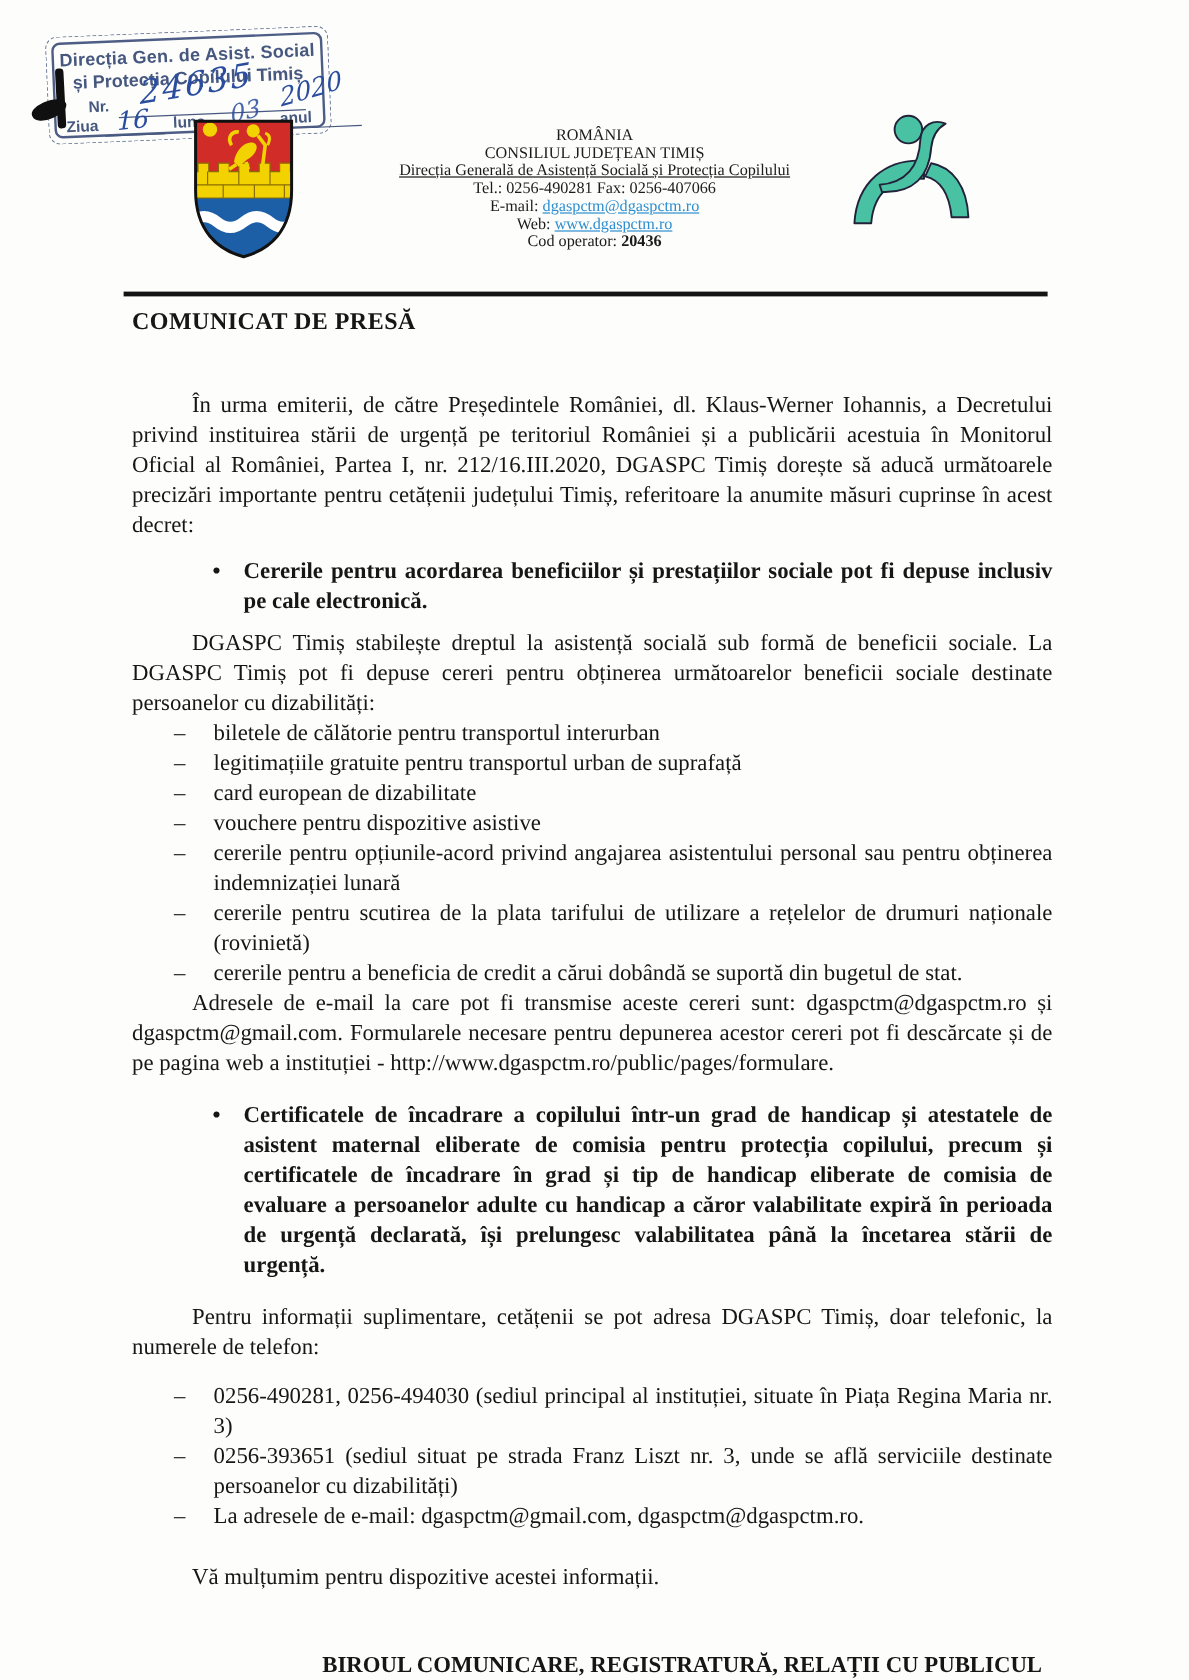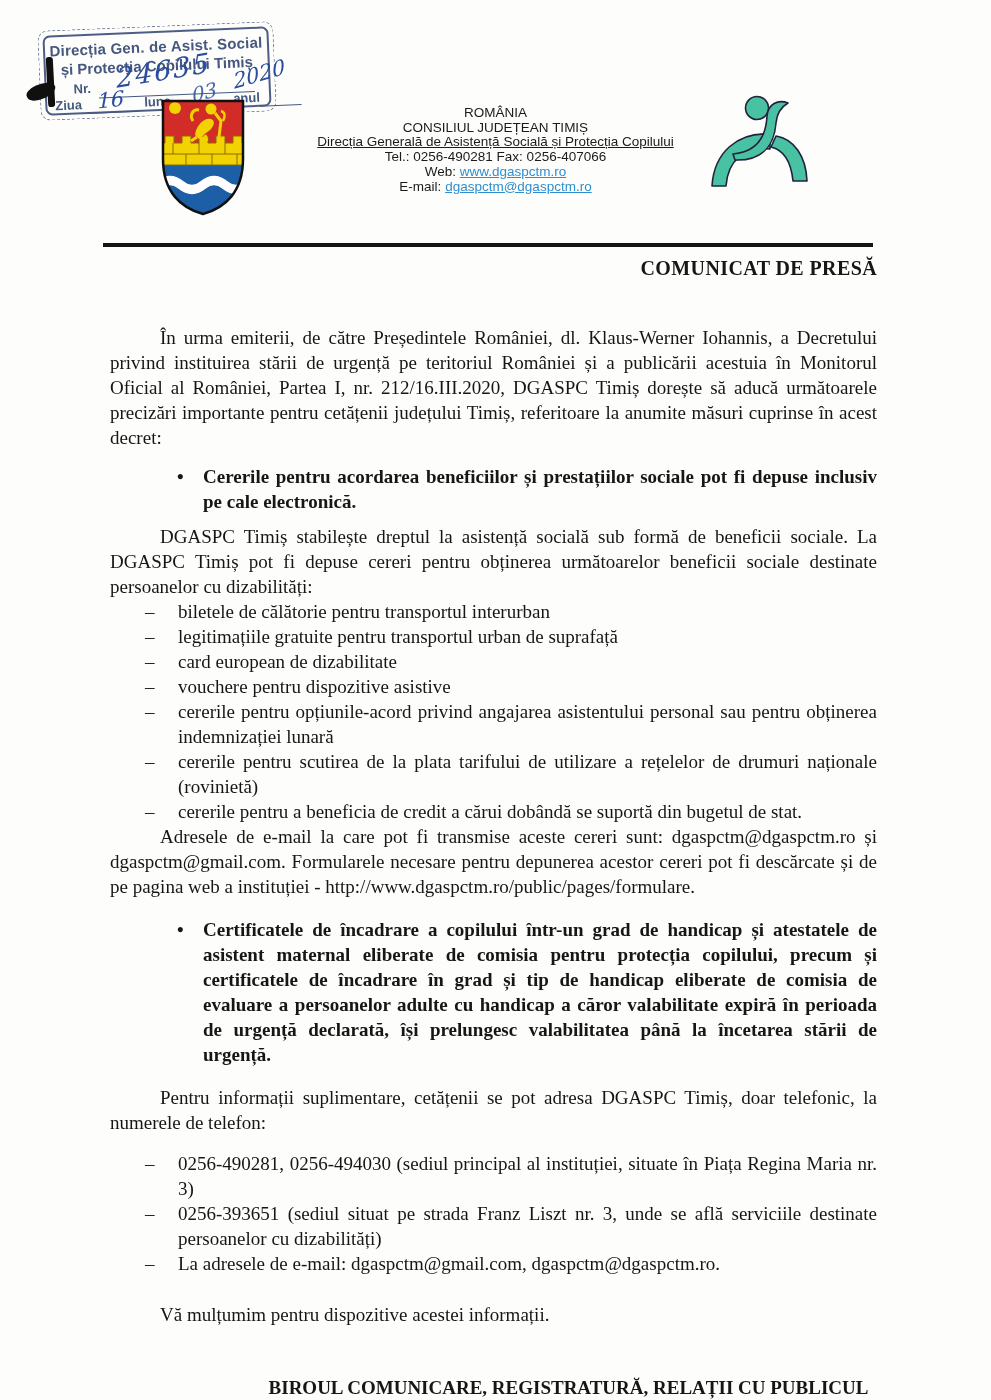--- a/index.html
+++ b/index.html
@@ -53,36 +53,36 @@
   .a2 { left:47px; top:57px; width:7px;  height:50px; transform:rotate(-3deg); border-radius:3px; }
 
   
   .coa  { position:absolute; left:159px; top:97px; width:88px; height:120px; }
   .logo { position:absolute; left:706px; top:94px; width:118px; height:96px; }
 
   
   .org {
     position:absolute; left:0; right:0; top:106px;
     text-align:center;
-    font-family:Liberation Sans, sans-serif;
+    font-family:Liberation Serif, serif;
     font-size:13.5px; line-height:14.7px; color:#1b1b1b;
   }
   .org .underl { text-decoration:underline; }
   .org a, .org .link { color:#2e8fd0; text-decoration:underline; }
   .org b { font-weight:bold; }
 
   .rule { position:absolute; left:103px; top:243px; width:770px; height:4px; background:#141414; }
 
   
   .content {
     position:absolute; left:110px; top:256px; width:767px;
     font-size:19px; line-height:25px; text-align:justify;
     overflow-wrap:break-word;
   }
-  .doc-title { text-align:right; font-weight:bold; font-size:20px; letter-spacing:.4px; margin-bottom:44px; }
+  .doc-title { text-align:left; font-weight:bold; font-size:20px; letter-spacing:.4px; margin-bottom:44px; }
   .para  { text-indent:50px; }
   .p3    { text-indent:50px; }
   .bullet {
     position:relative; padding-left:93px;
     font-weight:bold; 
     margin-top:14px; margin-bottom:10px;
   }
   .bullet::before { content:"\2022"; position:absolute; left:67px; top:0; font-style:normal; }
   ul.dash { list-style:none; }
   ul.dash li { position:relative; padding-left:68px; }
@@ -156,26 +156,30 @@
       <path d="M70,42 C88,45 100,62 101,87 L87,87 C85,67 78,56 65,53 Z"></path>
     </g>
   </svg>
 
   <div class="org">
     <div>ROMÂNIA</div>
     <div>CONSILIUL JUDEȚEAN TIMIȘ</div>
     <div class="underl">Direcția Generală de Asistență Socială și Protecția Copilului</div>
     <div>Tel.: 0256-490281 Fax: 0256-407066</div>
     <div>
+      <span>E-mail:</span>
+      <span class="link">dgaspctm@dgaspctm.ro</span>
+    </div>
+    <div>
       <span>Web:</span>
       <span class="link">www.dgaspctm.ro</span>
     </div>
     <div>
-      <span>E-mail:</span>
-      <span class="link">dgaspctm@dgaspctm.ro</span>
+      <span>Cod operator:</span>
+      <b>20436</b>
     </div>
   </div>
 
   <div class="rule"></div>
 
   <div class="content">
     <div class="doc-title">COMUNICAT DE PRESĂ</div>
 
     <p class="para">În urma emiterii, de către Președintele României, dl. Klaus-Werner Iohannis, a Decretului privind instituirea stării de urgență pe teritoriul României și a publicării acestuia în Monitorul Oficial al României, Partea I, nr. 212/16.III.2020, DGASPC Timiș dorește să aducă următoarele precizări importante pentru cetățenii județului Timiș, referitoare la anumite măsuri cuprinse în acest decret:</p>
 

